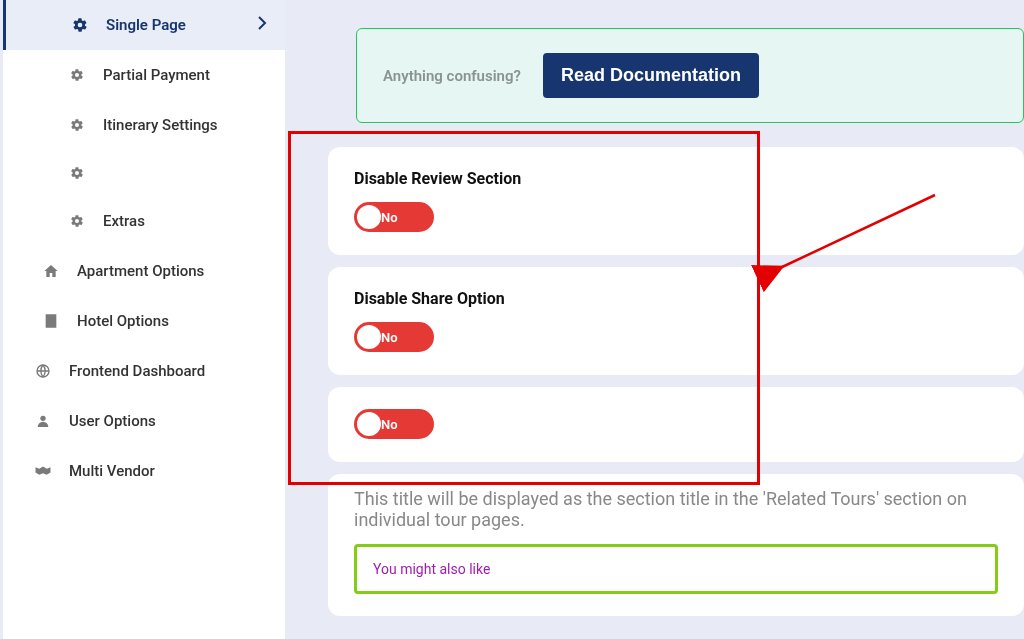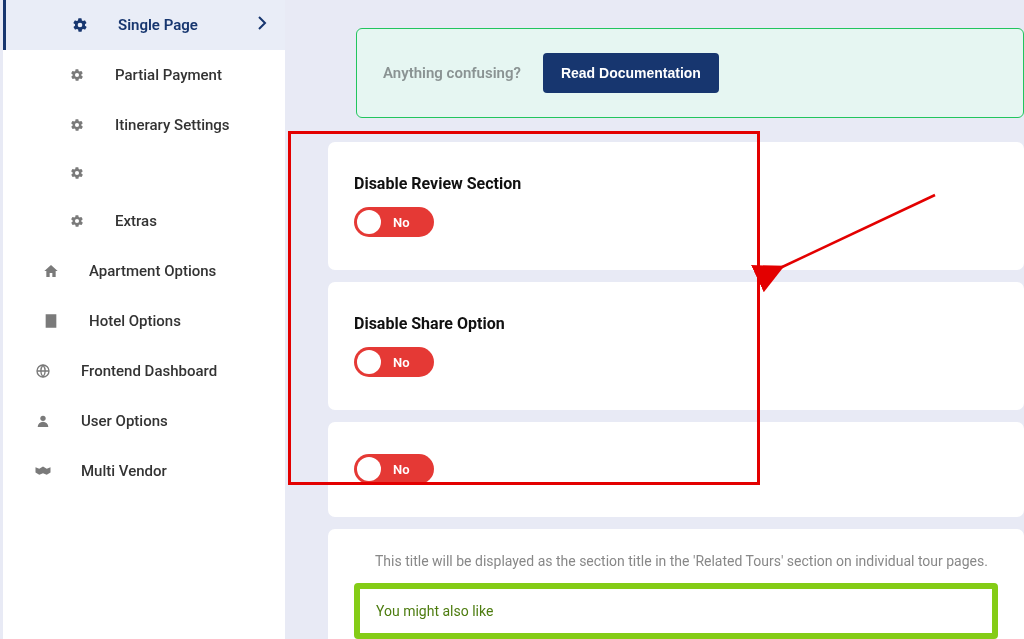--- a/index.html
+++ b/index.html
@@ -24,21 +24,20 @@
 
   .sidebar-item {
     display: flex;
     align-items: center;
     padding: 16px 18px 16px 28px;
     cursor: pointer;
     font-size: 15px;
     color: #333;
     font-weight: 500;
     position: relative;
-    gap: 12px;
   }
   .sidebar-item.sub {
     padding-left: 62px;
   }
   .sidebar-item.active {
     background: #e9edf7;
     color: #17366f;
     font-weight: 600;
     border-left: 3px solid #17366f;
   }
@@ -78,44 +77,43 @@
     color: #8a9393;
     font-size: 15px;
     font-weight: 600;
   }
   .doc-btn {
     background: #17366f;
     color: #fff;
     border: none;
     border-radius: 4px;
     padding: 12px 18px;
-    font-size: 14px;
+    font-size: 18px;
     font-weight: 700;
     cursor: pointer;
   }
 
   .card {
     background: #fff;
-    border-radius: 7px;
+    border-radius: 12px;
     margin: 12px 0 0 20px;
-    padding: 32px 26px;
+    padding: 22px 26px;
     min-width: 690px;
   }
   .card h3 {
     font-size: 16px;
     font-weight: 700;
     color: #111;
     margin-bottom: 14px;
   }
   .card .sub {
     color: #888;
-    font-size: 14px;
+    font-size: 18px;
     margin-top: -8px;
     margin-bottom: 14px;
-    margin-left: 21px;
   }
 
   .toggle {
     display: inline-flex;
     align-items: center;
     width: 80px;
     height: 30px;
     border-radius: 30px;
     background: #e53935;
     position: relative;
@@ -125,30 +123,29 @@
     width: 24px;
     height: 24px;
     border-radius: 50%;
     background: #fff;
     margin-left: 3px;
   }
   .toggle .lbl {
     color: #fff;
     font-size: 13px;
     font-weight: 600;
-    margin-left: 12px;
   }
 
   .input {
     width: 100%;
-    border: 6px solid #84cc16;
+    border: 3px solid #84cc16;
     border-radius: 4px;
     padding: 14px 16px;
     font-size: 14px;
-    color: #4d7c0f;
+    color: #a21caf;
     font-family: inherit;
   }
 
   .red-box {
     position: absolute;
     left: 288px;
     top: 131px;
     width: 472px;
     height: 354px;
     border: 3px solid #e30000;

